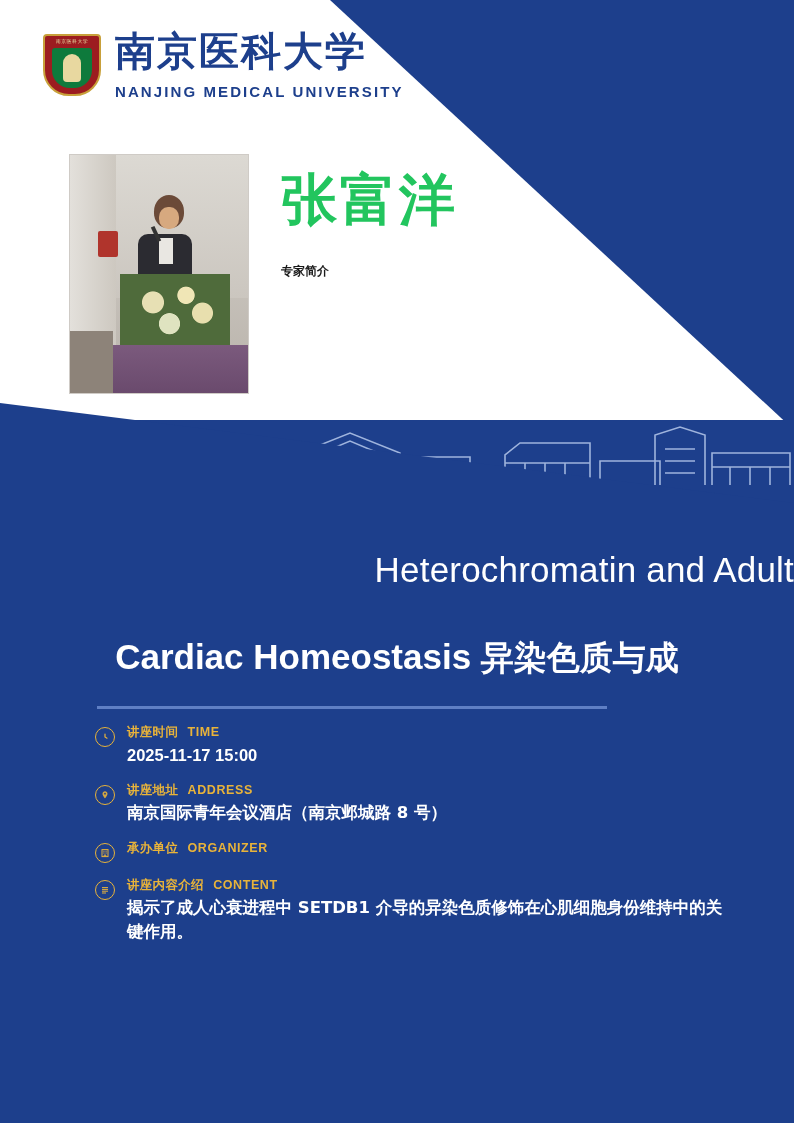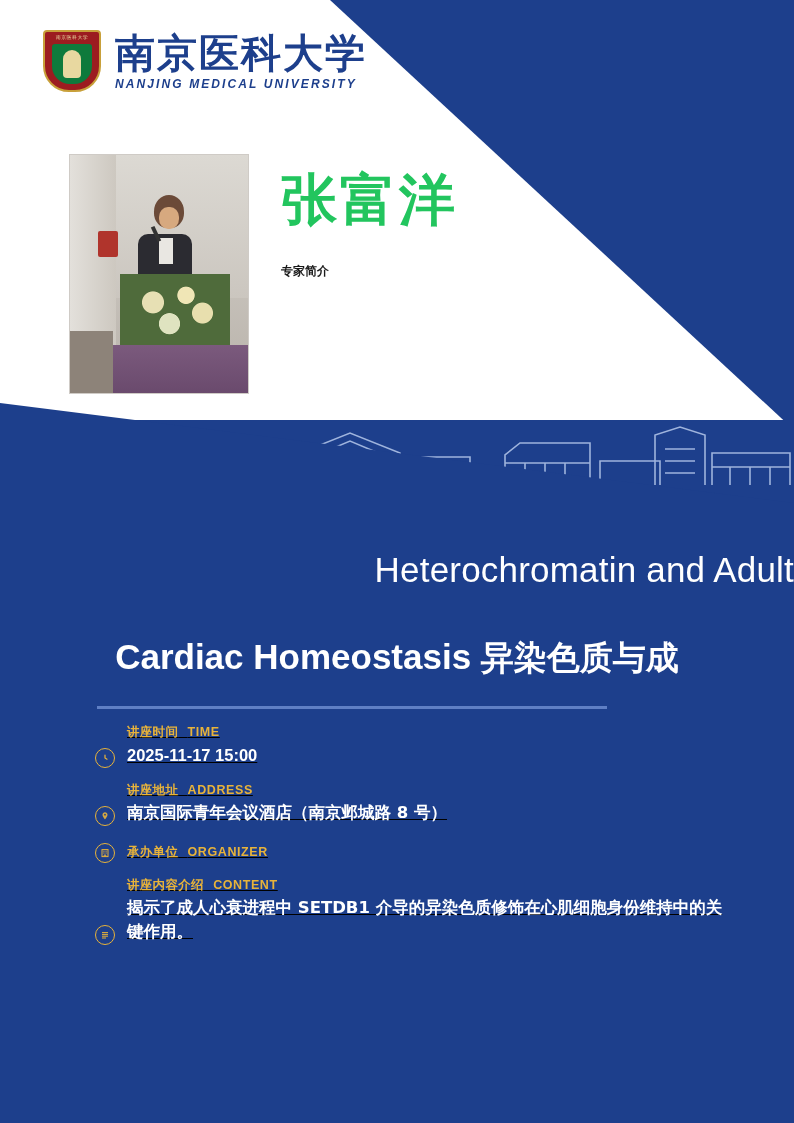--- a/index.html
+++ b/index.html
@@ -77,26 +77,25 @@
   .uni-name-cn {
     font-family: "DejaVu Sans", sans-serif;
     font-size: 40px;
     font-weight: 700;
     color: #1d3f8c;
     letter-spacing: 2px;
     line-height: 1.05;
   }
   .uni-name-en {
     font-family: "Liberation Sans", sans-serif;
-    font-size: 12px;
+    font-size: 15px;
     font-weight: 700;
     color: #1d3f8c;
     letter-spacing: 2.1px;
-    margin-top: 3px;
-    font-style: italic;
+    margin-top: 11px;
   }
 
   
   .photo {
     position: absolute;
     left: 69px; top: 154px;
     width: 180px; height: 240px;
     background: linear-gradient(180deg,#d8d6d1 0%, #c9c4bd 45%, #b8b2aa 100%);
     overflow: hidden;
     border: 1px solid #cfcbc6;
@@ -225,23 +224,22 @@
   }
 
   
   .info {
     position: absolute;
     left: 95px; top: 724px;
     width: 630px;
   }
   .info-row {
     display: flex;
-    align-items: flex-end;
+    align-items: flex-start;
     margin-bottom: 14px;
-    text-decoration: underline;
   }
   .ic {
     flex: 0 0 auto;
     width: 20px; height: 20px;
     border: 1.6px solid #e8b33a;
     border-radius: 50%;
     margin-right: 12px;
     margin-top: 3px;
     position: relative;
     box-sizing: border-box;

